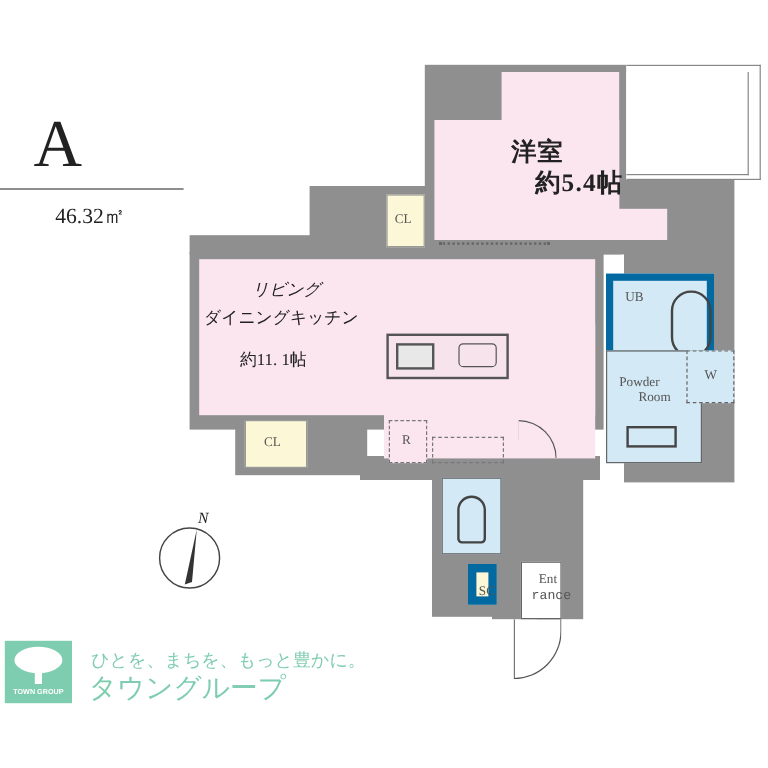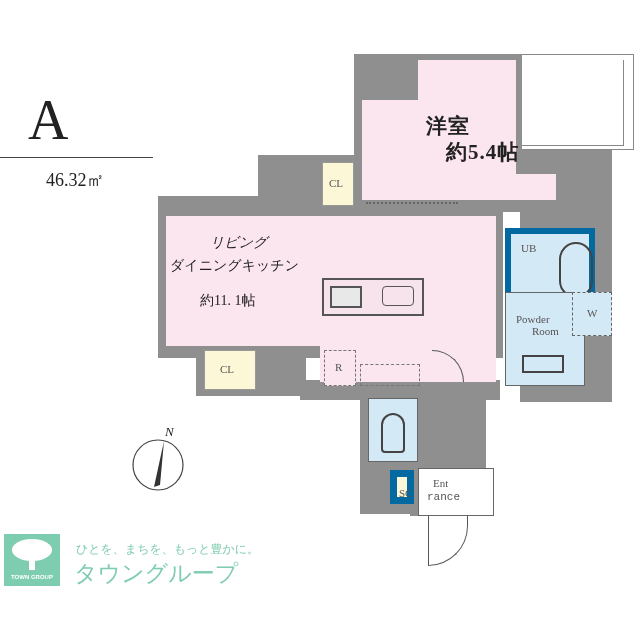--- a/index.html
+++ b/index.html
@@ -85,35 +85,35 @@
 </div>
 
 <div class="abs blue" style="left:368px;top:398px;width:50px;height:64px;border:1px solid #666;">
   <div class="abs" style="left:12px;top:14px;width:24px;height:40px;border:2px solid #444;border-radius:12px 12px 4px 4px;"></div>
 </div>
 
 <div class="abs yel" style="left:390px;top:470px;width:24px;height:34px;border:7px solid #0369a1;">
   <div class="txt sm" style="left:2px;top:10px;">SC</div>
 </div>
 
-<div class="abs white" style="left:418px;top:468px;width:76px;height:48px;border:1px solid #666;">
+<div class="abs white" style="left:434px;top:468px;width:34px;height:48px;border:1px solid #666;">
   <div class="txt sm" style="left:14px;top:8px;">Ent</div>
   <div class="txt sm" style="left:8px;top:22px;font-family:Liberation Mono, monospace;">rance</div>
 </div>
 <div class="abs" style="left:428px;top:516px;width:40px;height:50px;border:1.5px solid #555;border-top:none;border-left-width:1px;border-radius:0 0 40px 0;"></div>
 
 <div class="abs" style="left:432px;top:350px;width:32px;height:32px;border-top:1.5px solid #555;border-right:1.5px solid #555;border-radius:0 32px 0 0;"></div>
 
 <svg class="abs" style="left:128px;top:425px;" width="60" height="70" viewBox="0 0 60 70">
   <circle cx="30" cy="40" r="25" fill="none" stroke="#444" stroke-width="1.2"></circle>
   <polygon points="36,16 26,62 32,60" fill="#333"></polygon>
 </svg>
 <div class="txt" style="left:165px;top:424px;font-size:13px;font-style:italic;">N</div>
 
 <div class="abs" style="left:4px;top:534px;width:56px;height:52px;background:#7fcdb0;">
   <svg width="56" height="40" viewBox="0 0 56 40">
     <ellipse cx="28" cy="16" rx="20" ry="11" fill="#fff"></ellipse>
     <rect x="25" y="22" width="6" height="14" fill="#fff"></rect>
   </svg>
   <div style="position:absolute;left:2px;top:40px;width:52px;text-align:center;color:#fff;font-size:6px;font-family:'Liberation Sans',sans-serif;font-weight:bold;">TOWN GROUP</div>
 </div>
-<div class="txt" style="left:76px;top:541px;font-size:12px;color:#7fcdb0;font-family:'DejaVu Sans',sans-serif;text-align:left;">ひとを、まちを、もっと豊かに。</div>
+<div class="txt" style="left:76px;top:541px;font-size:15px;color:#7fcdb0;font-family:'DejaVu Sans',sans-serif;text-align:left;">ひとを、まちを、もっと豊かに。</div>
 <div class="txt" style="left:74px;top:558px;font-size:23px;color:#7fcdb0;font-family:'DejaVu Sans',sans-serif;text-align:left;">タウングループ</div>
 
 </body></html>

